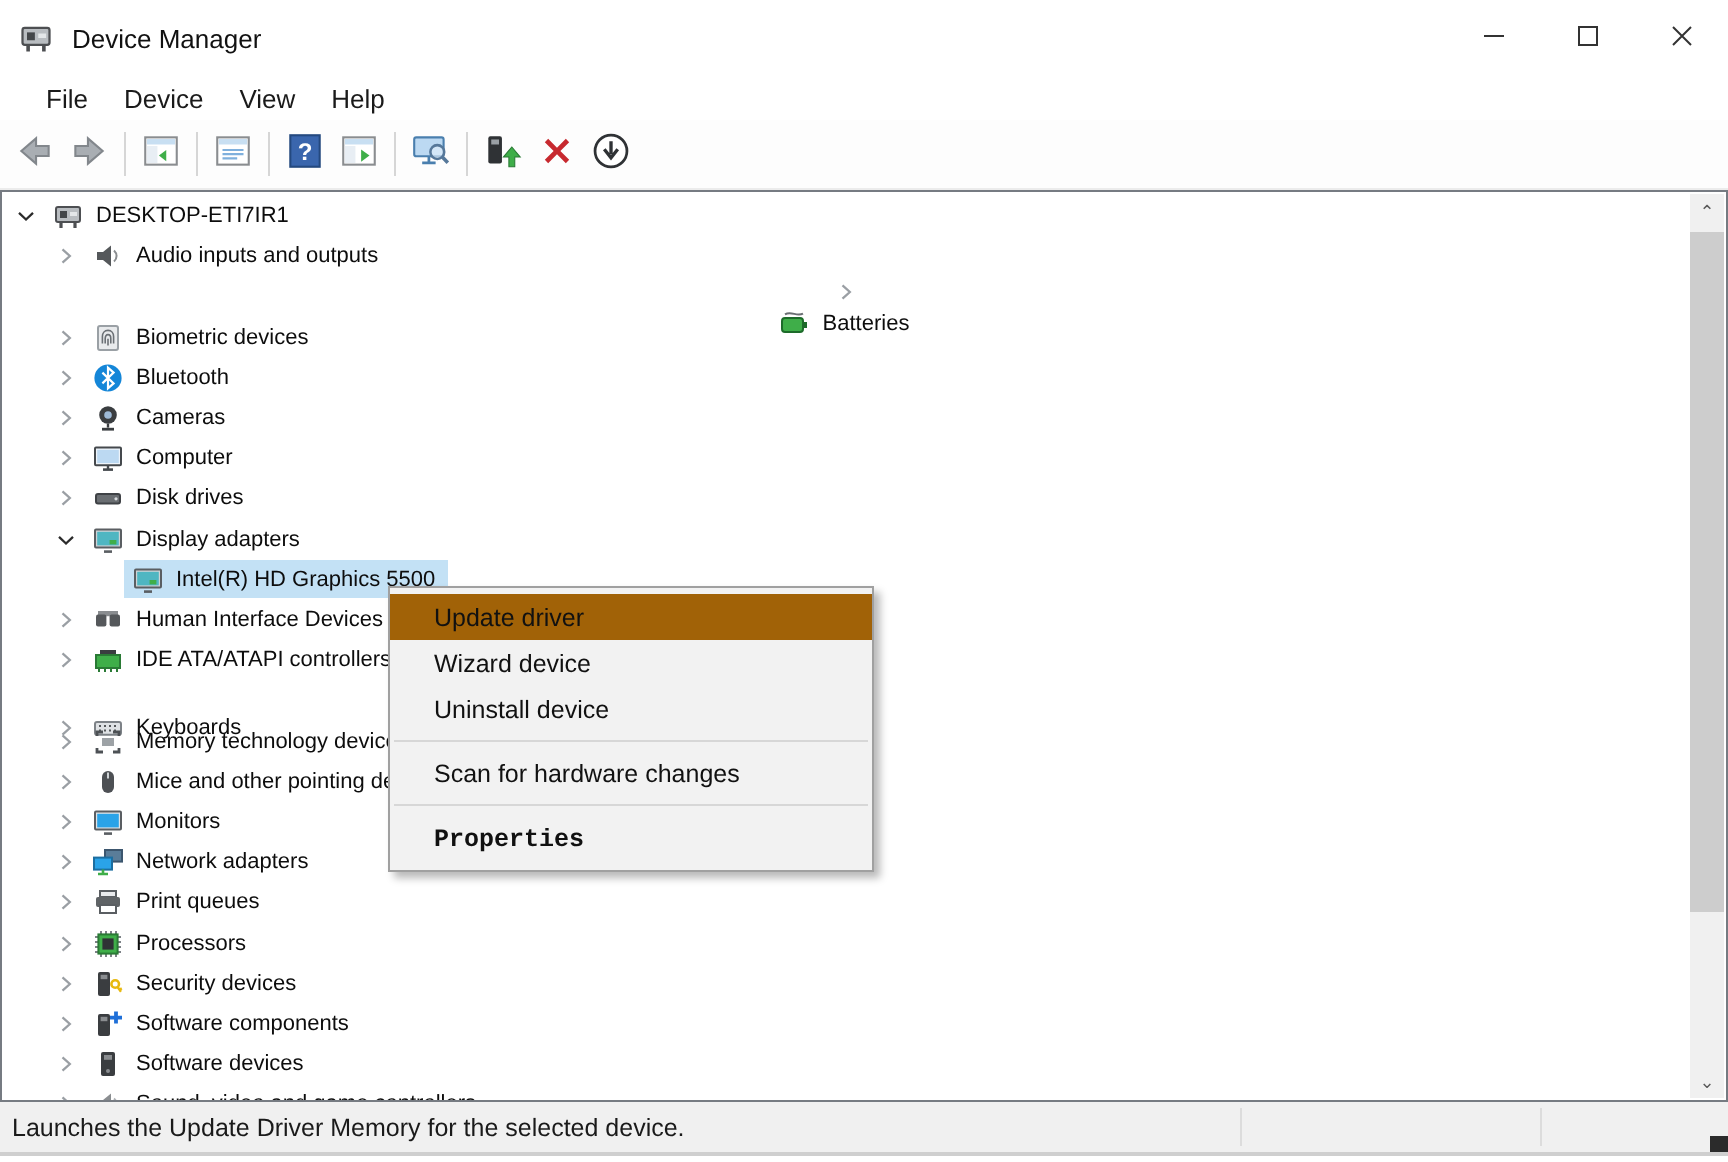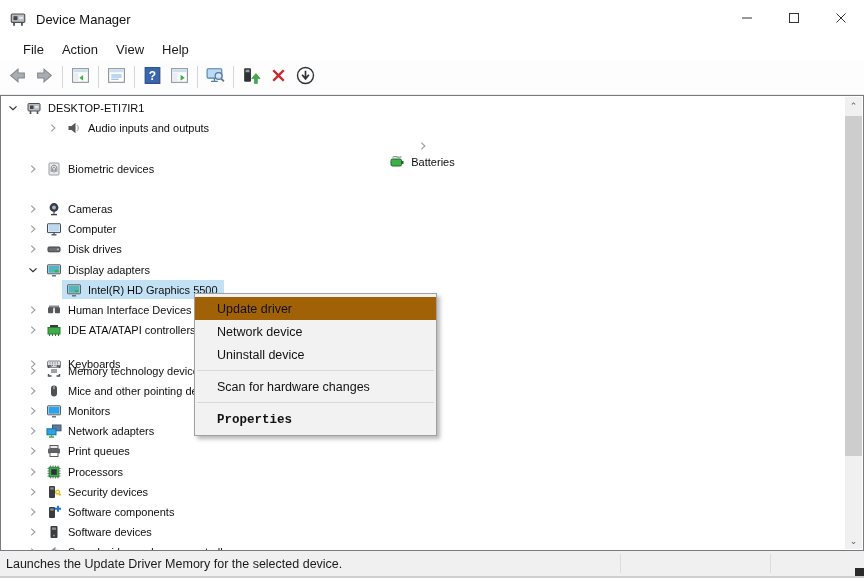--- a/index.html
+++ b/index.html
@@ -84,21 +84,21 @@
         <button class="win-btn">
           <span><svg viewBox="0 0 12 12">
               <path d="M1.5 1.5l9 9M10.5 1.5l-9 9" stroke="#333" stroke-width="1"></path>
             </svg></span>
         </button>
       </div>
   </div>
 
   <div class="menubar" id="menubar">
       <span class="menu-item">File</span>
-      <span class="menu-item">Action</span>
+      <span class="menu-item">Device</span>
       <span class="menu-item">View</span>
       <span class="menu-item">Help</span>
     </div>
 
   <div class="toolbar" id="toolbar">
       <button class="tool-btn">
         <span><svg viewBox="0 0 20 20">
             <path d="M10.5 4 3.5 10l7 6v-3.6h6v-4.8h-6z" fill="#a9aeb3" stroke="#82878c"></path>
           </svg></span>
       </button>
@@ -181,21 +181,21 @@
           <span class="row-inner">
             <span class="ticon"><svg viewBox="0 0 16 16">
                 <rect x="2" y="3.5" width="12" height="7.5" rx="1" fill="#b9bdc1" stroke="#4d4f52"></rect>
                 <rect x="4" y="5.5" width="3.5" height="3.5" fill="#44474a"></rect>
                 <rect x="9" y="6" width="3.5" height="2" fill="#e4e7e9"></rect>
                 <path d="M4.5 11v3M11.5 11v3" stroke="#4d4f52" stroke-width="1.6"></path>
               </svg></span>
             <span class="tlabel">DESKTOP-ETI7IR1</span>
           </span>
         </div>
-        <div class="tree-row" style="top: 22.2px; padding-left: 20px;">
+        <div class="tree-row" style="top: 22.2px;">
           <span style="width: 23px; flex: 0 0 auto;"></span>
           <span class="chev">
             <svg viewBox="0 0 16 16">
               <path d="M6 4.2l4.2 3.8L6 11.8" fill="none" stroke="#9a9fa4" stroke-width="1.3"></path>
             </svg>
           </span>
           <span class="row-inner">
             <span class="ticon"><svg viewBox="0 0 16 16">
                 <path d="M2.5 6h3l4-3.2v10.4L5.5 10h-3z" fill="#55585b"></path>
                 <path d="M11 5.2c1.7 1.6 1.7 4 0 5.6" stroke="#8a8d90" fill="none" stroke-width="1"></path>
@@ -225,20 +225,35 @@
             <svg viewBox="0 0 16 16">
               <path d="M6 4.2l4.2 3.8L6 11.8" fill="none" stroke="#9a9fa4" stroke-width="1.3"></path>
             </svg>
           </span>
           <span class="row-inner">
             <span class="ticon"><svg viewBox="0 0 16 16">
                 <rect x="3" y="2" width="10" height="12" rx="1" fill="#e8eaec" stroke="#9aa0a5"></rect>
                 <path d="M8 4.2c-1.8 0-2.8 1.4-2.8 3v3.6M8 4.2c1.8 0 2.8 1.4 2.8 3v3.6M8 6.3c-.9 0-1.4.8-1.4 1.9v2.6M8 6.3c.9 0 1.4.8 1.4 1.9v2.6M8 8.4v3.4" stroke="#6b7075" fill="none" stroke-width=".8"></path>
               </svg></span>
             <span class="tlabel">Biometric devices</span>
+          </span>
+        </div>
+        <div class="tree-row" style="top: 82.8px;">
+          <span style="width: 23px; flex: 0 0 auto;"></span>
+          <span class="chev">
+            <svg viewBox="0 0 16 16">
+              <path d="M6 4.2l4.2 3.8L6 11.8" fill="none" stroke="#9a9fa4" stroke-width="1.3"></path>
+            </svg>
+          </span>
+          <span class="row-inner">
+            <span class="ticon"><svg viewBox="0 0 16 16">
+                <circle cx="8" cy="8" r="6.8" fill="#1486d8"></circle>
+                <path d="M5.2 5.3l5.6 5.4-2.8 2.5V2.8l2.8 2.5-5.6 5.4" stroke="#fff" fill="none" stroke-width="1.1"></path>
+              </svg></span>
+            <span class="tlabel">Bluetooth</span>
           </span>
         </div>
         <div class="tree-row" style="top: 103px;">
           <span style="width: 23px; flex: 0 0 auto;"></span>
           <span class="chev">
             <svg viewBox="0 0 16 16">
               <path d="M6 4.2l4.2 3.8L6 11.8" fill="none" stroke="#9a9fa4" stroke-width="1.3"></path>
             </svg>
           </span>
           <span class="row-inner">
@@ -521,21 +536,21 @@
       </div>
     <div class="scrollbar">
       <div class="sb-btn sb-up">⌃</div>
       <div class="sb-thumb"></div>
       <div class="sb-btn sb-down">⌄</div>
     </div>
   </div>
 
   <div class="context-menu" id="context-menu">
       <div class="cm-item hl">Update driver</div>
-      <div class="cm-item">Network device</div>
+      <div class="cm-item">Wizard device</div>
       <div class="cm-item">Uninstall device</div>
       <div class="cm-sep"></div>
       <div class="cm-item">Scan for hardware changes</div>
       <div class="cm-sep"></div>
       <div class="cm-item bold">Properties</div>
     </div>
 
   <div class="statusbar">
     <span class="status-text">Launches the Update Driver Memory for the selected device.</span>
     <div class="status-sep s1"></div>

